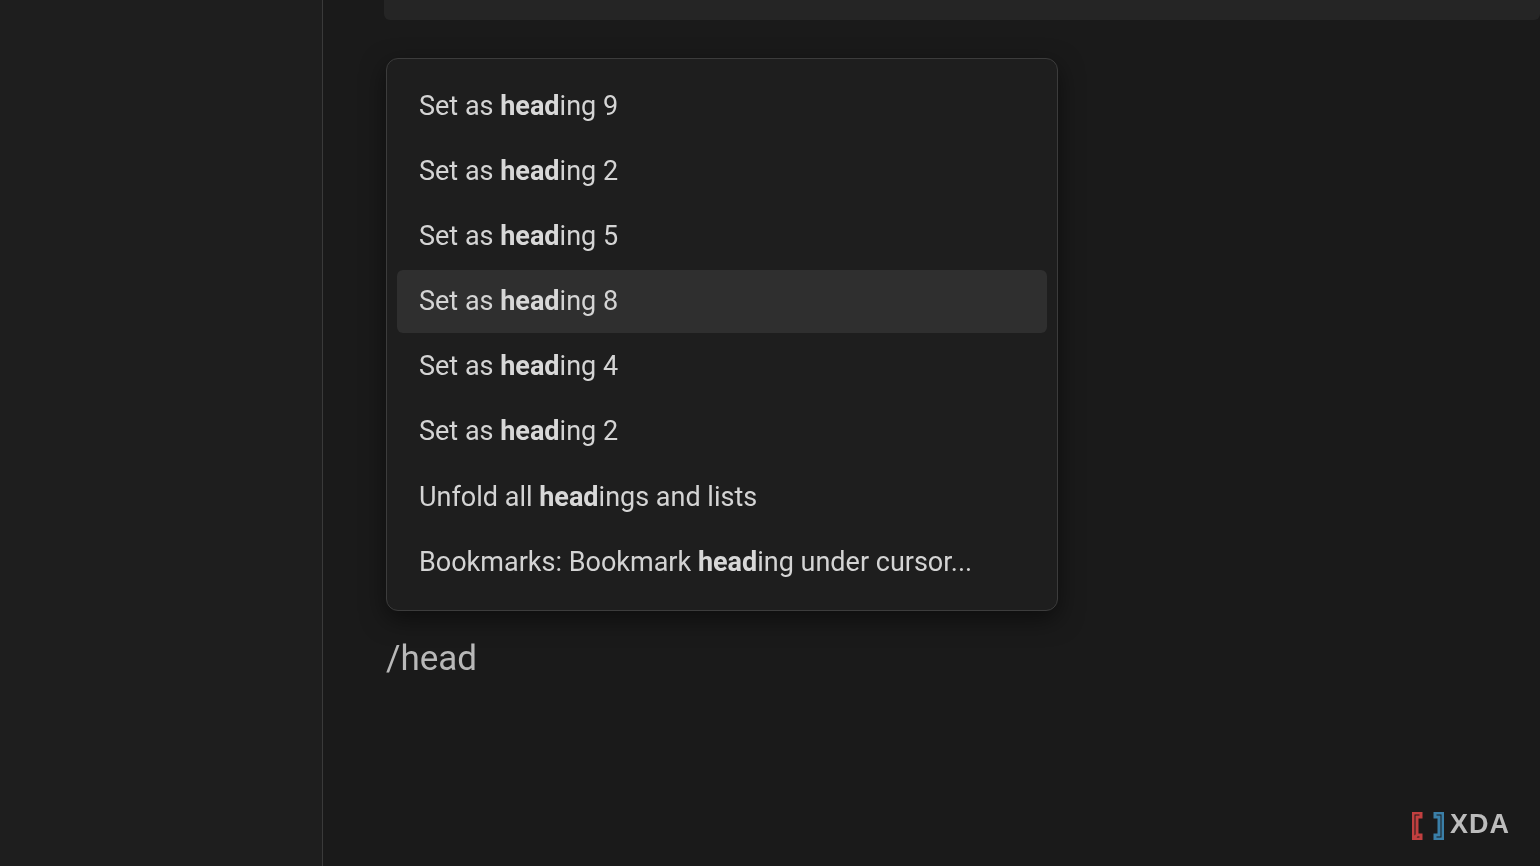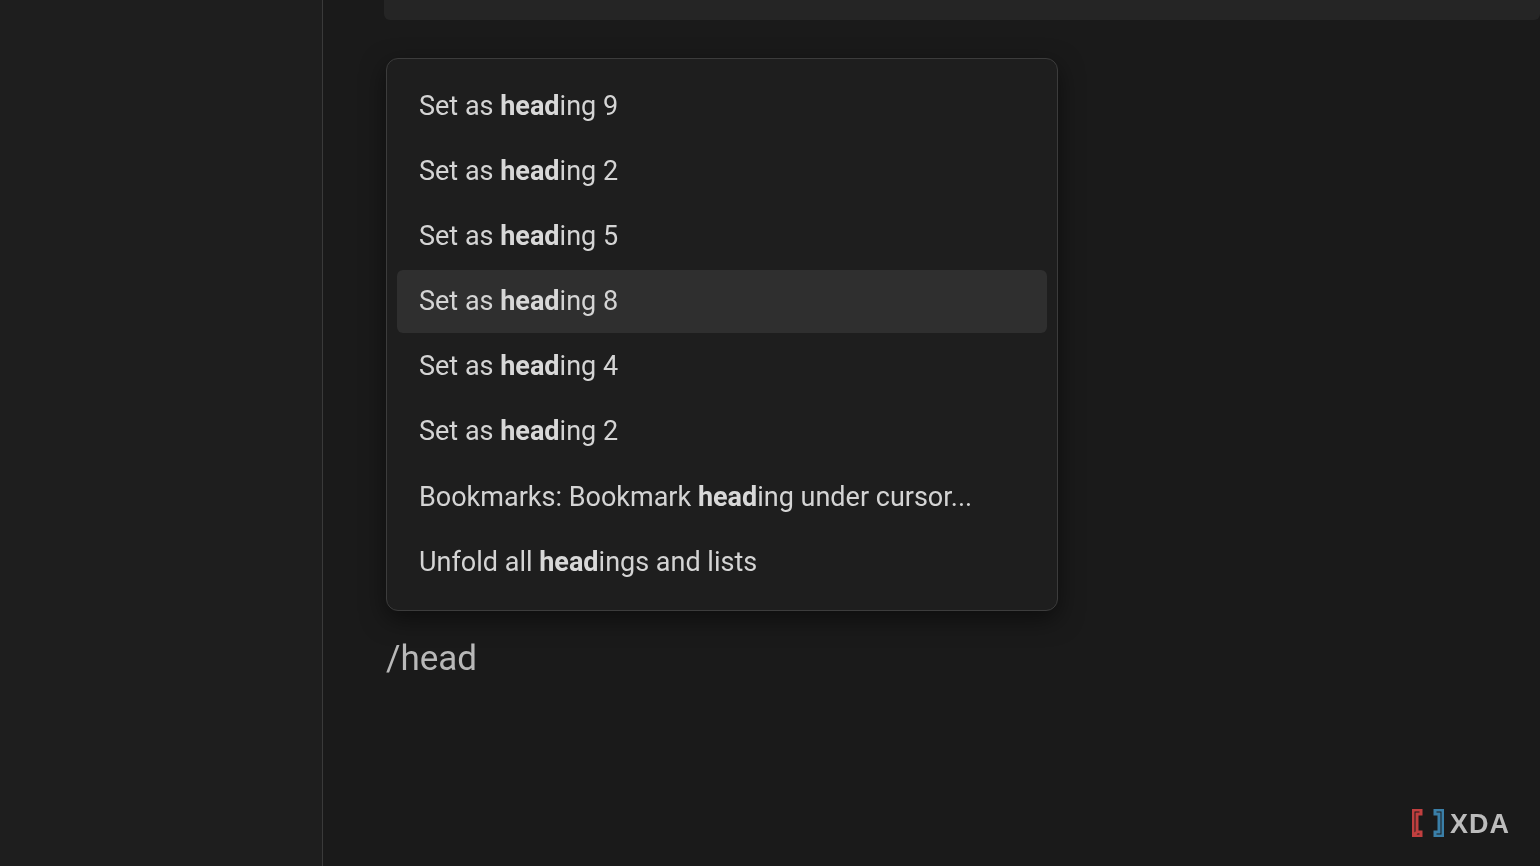--- a/index.html
+++ b/index.html
@@ -74,21 +74,21 @@
       top: 638px;
       font-size: 35px;
       color: #b8b8b8;
       font-weight: 400;
     }
     .watermark {
       position: absolute;
       bottom: 26px;
       right: 30px;
       display: flex;
-      align-items: flex-start;
+      align-items: flex-end;
       gap: 6px;
     }
     .watermark-bracket {
       display: inline-block;
     }
     .watermark-bracket svg {
       display: block;
     }
     .watermark-text {
       font-size: 27px;
@@ -108,22 +108,22 @@
 </div>
 
 <div class="command-palette">
 
 <div class="command-item"><span>Set as </span><b>head</b><span>ing 9</span></div>
     <div class="command-item"><span>Set as </span><b>head</b><span>ing 2</span></div>
     <div class="command-item"><span>Set as </span><b>head</b><span>ing 5</span></div>
     <div class="command-item highlighted"><span>Set as </span><b>head</b><span>ing 8</span></div>
     <div class="command-item"><span>Set as </span><b>head</b><span>ing 4</span></div>
     <div class="command-item"><span>Set as </span><b>head</b><span>ing 2</span></div>
+    <div class="command-item"><span>Unfold all </span><b>head</b><span>ings and lists</span></div>
     <div class="command-item"><span>Bookmarks: Bookmark </span><b>head</b><span>ing under cursor...</span></div>
-    <div class="command-item"><span>Unfold all </span><b>head</b><span>ings and lists</span></div>
   </div>
 
 <div class="slash-input">/head</div>
 
 <div class="watermark">
   <span class="watermark-bracket">
     <svg width="32" height="28" viewBox="0 0 32 28">
       <path d="M 2 2 L 8 2 L 8 6 L 6 6 L 6 22 L 8 22 L 8 26 L 2 26 L 2 28 L 6 24 L 4 22 Z" fill="none"></path>
       <path d="M 1 1 L 9 1 L 9 5 L 5 5 L 5 23 L 9 23 L 9 27 L 1 27 Z M 1 27 L 5 23" fill="none" stroke="#c13f3f" stroke-width="3"></path>
       <path d="M 31 1 L 23 1 L 23 5 L 27 5 L 27 23 L 23 23 L 23 27 L 31 27 Z" fill="none" stroke="#3a7fa8" stroke-width="3"></path>

